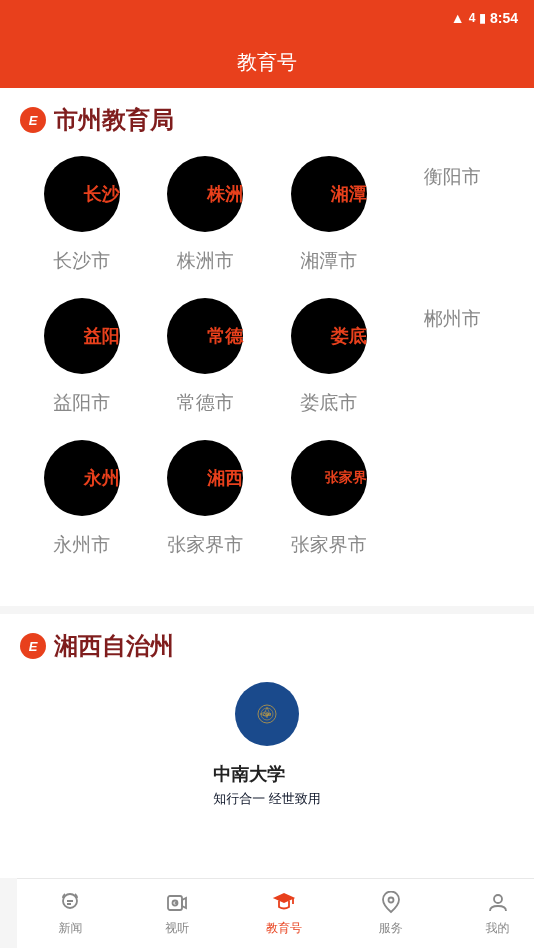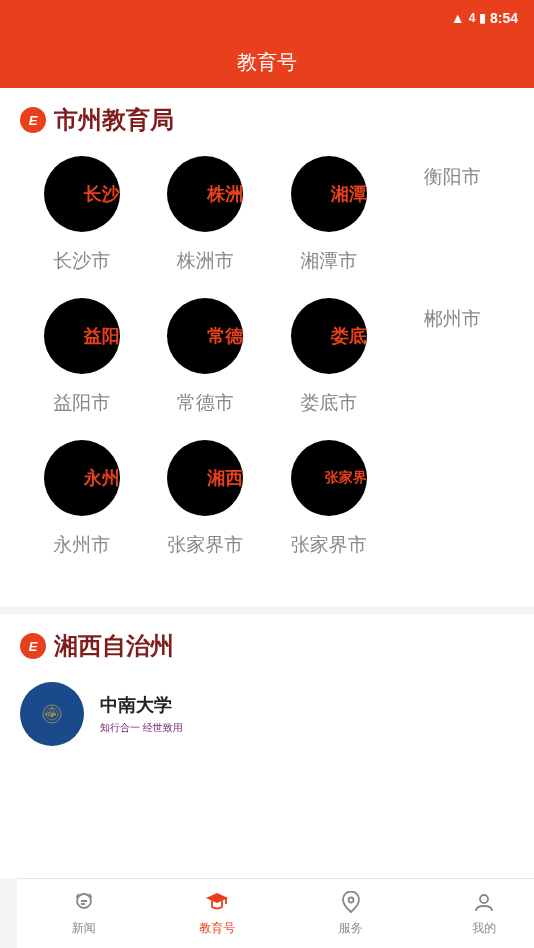--- a/index.html
+++ b/index.html
@@ -123,20 +123,21 @@
 
     
     .uni-section {
       padding: 16px 20px;
     }
     .uni-item {
       display: flex;
       align-items: center;
       gap: 16px;
       margin-top: 12px;
+      flex-direction: column;
     }
     .uni-logo {
       width: 64px;
       height: 64px;
       border-radius: 50%;
       background: #1a4a8c;
       display: flex;
       align-items: center;
       justify-content: center;
       overflow: hidden;
@@ -146,22 +147,22 @@
       display: flex;
       flex-direction: column;
       gap: 4px;
     }
     .uni-name {
       font-size: 18px;
       font-weight: 600;
       color: #222;
     }
     .uni-motto {
-      font-size: 10px;
-      color: #701a75;
+      font-size: 13px;
+      color: #0f172a;
     }
 
     
     .bottom-nav {
       position: absolute;
       bottom: 0;
       left: 17px;
       width: 534px;
       height: 70px;
       background: white;
@@ -336,20 +337,31 @@
       <svg viewBox="0 0 24 24" fill="none" stroke="#888" stroke-width="1.8">
         <circle cx="12" cy="10" r="7"></circle>
         <path d="M9 10h6M9 13h4"></path>
         <path d="M7 3 Q5 5 5 7"></path>
         <path d="M17 3 Q19 5 19 7"></path>
       </svg>
     </div>
     <span class="nav-label">新闻</span>
   </div>
 
+  <div class="nav-item">
+    <div class="nav-icon">
+      <svg viewBox="0 0 24 24" fill="none" stroke="#888" stroke-width="1.8">
+        <rect x="3" y="5" width="14" height="14" rx="2"></rect>
+        <polygon points="17,9 21,7 21,17 17,15" fill="none" stroke="#888" stroke-width="1.8"></polygon>
+        <circle cx="10" cy="12" r="2.5"></circle>
+        <path d="M9 12 L12 10 L12 14 Z" fill="#888" stroke="none"></path>
+      </svg>
+    </div>
+    <span class="nav-label">视听</span>
+  </div>
 
   <div class="nav-item">
     <div class="nav-icon nav-icon-active">
       <svg viewBox="0 0 24 24" fill="none" stroke="#e8401c" stroke-width="1.8">
         <path d="M3 7 L12 3 L21 7 L12 11 Z" fill="#e8401c" stroke="#e8401c"></path>
         <path d="M7 9.5 L7 16 Q12 19 17 16 L17 9.5"></path>
         <path d="M21 7 L21 13" stroke="#e8401c"></path>
       </svg>
     </div>
     <span class="nav-label active">教育号</span>

